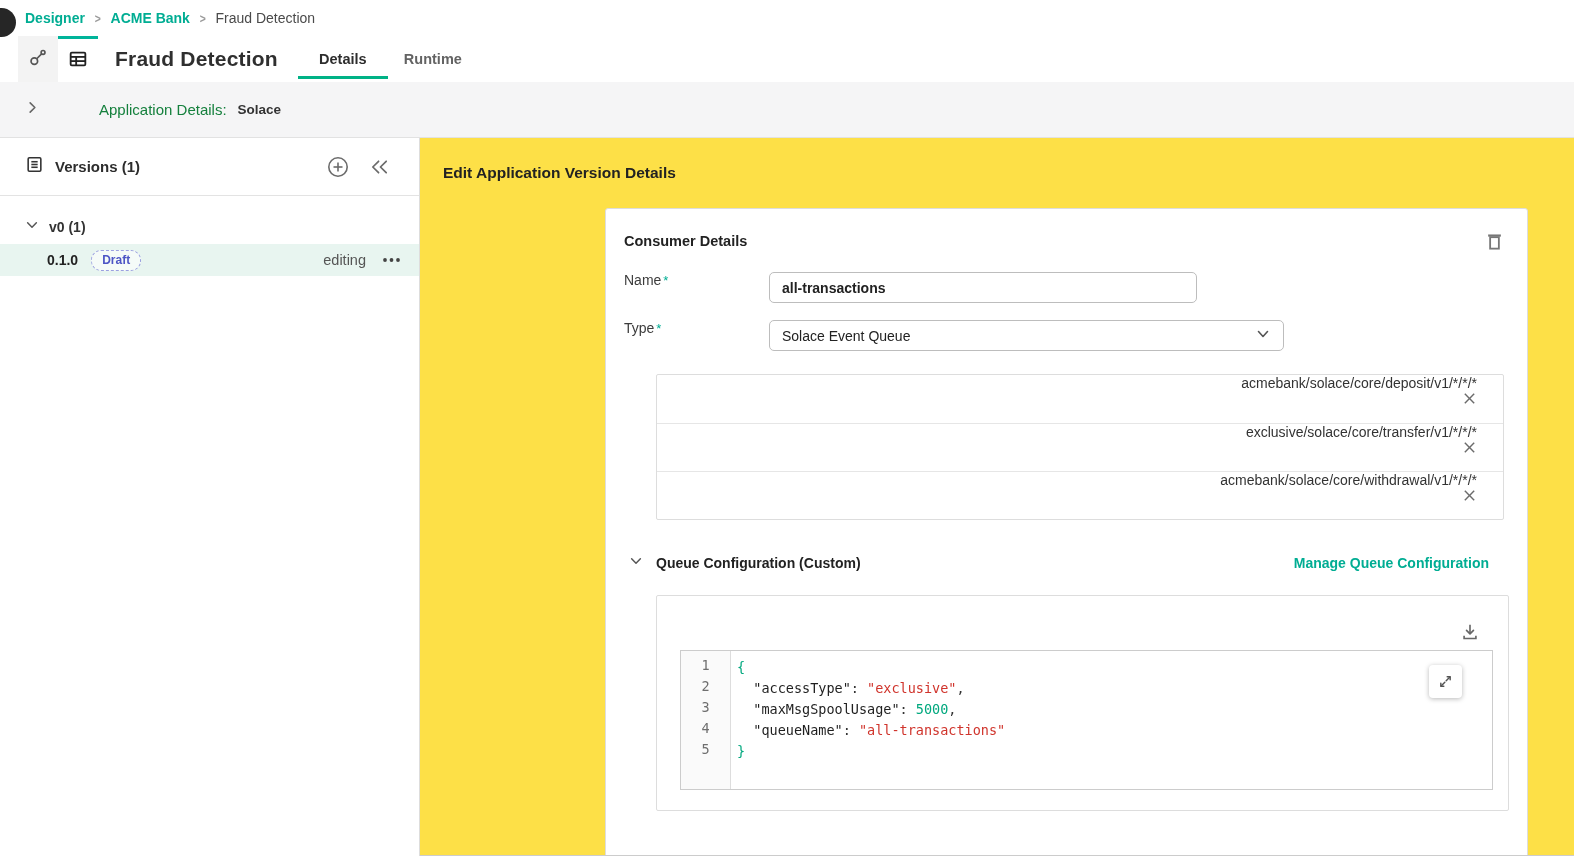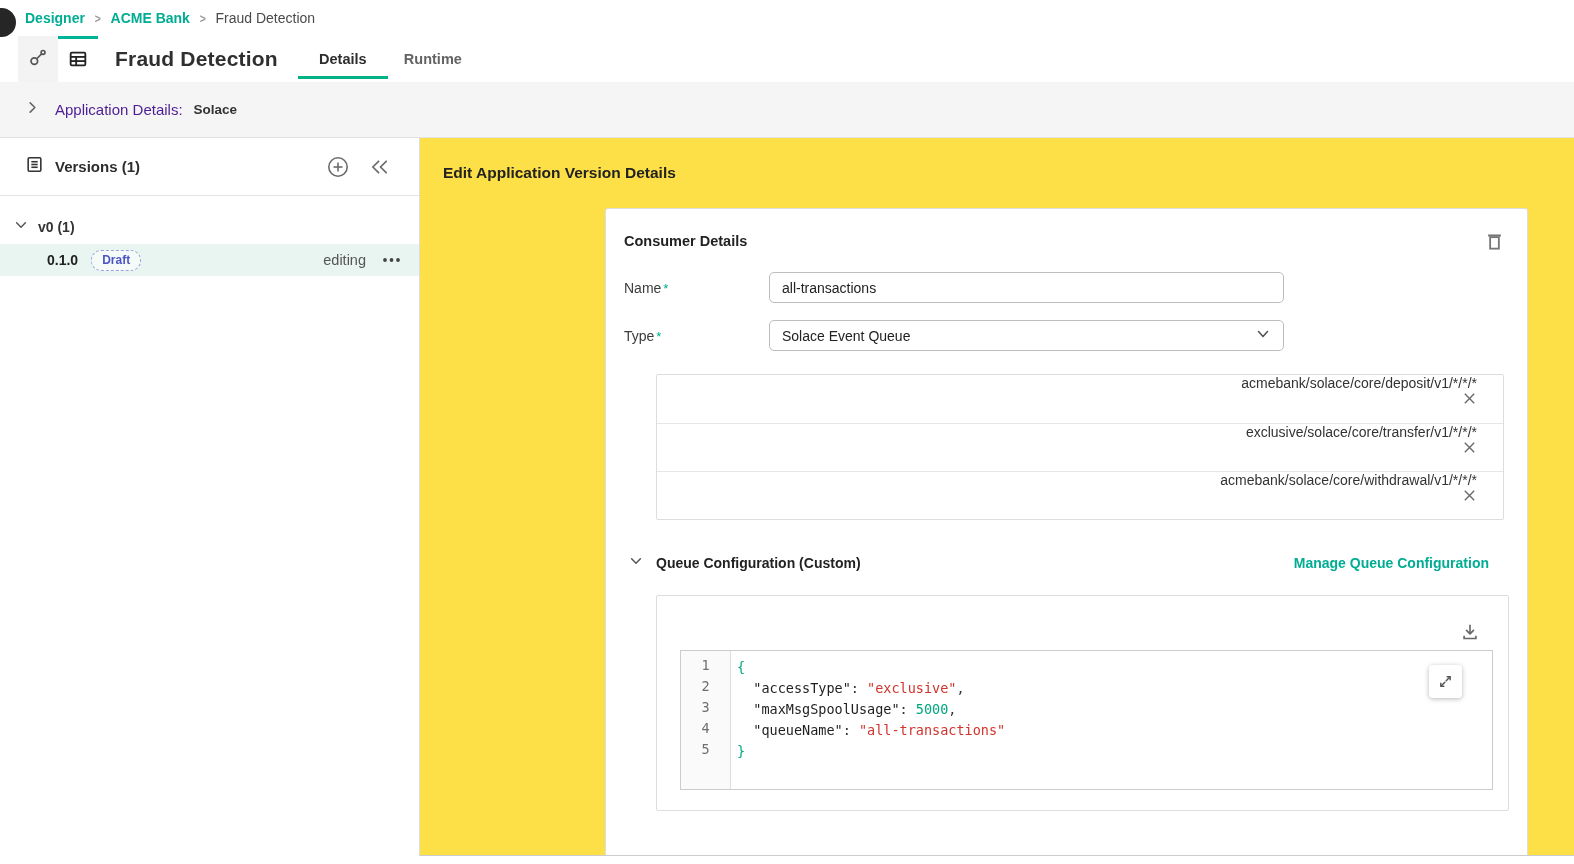--- a/index.html
+++ b/index.html
@@ -26,60 +26,60 @@
   .tabs { display:flex; margin-left:20px; }
   .tab { width:90px; display:flex; align-items:center; justify-content:center;
     font-size:14.5px; font-weight:700; color:#636363; position:relative; cursor:pointer; }
   .tab.active { color:#2d2d2d; }
   .tab.active::after { content:""; position:absolute; left:0; right:0; bottom:3px;
     height:3px; background:#00b286; }
 
   
   .appbar { height:56px; background:#f5f5f6; border-bottom:1px solid #e2e2e2;
     display:flex; align-items:center; padding-left:25px; gap:15px; cursor:pointer; }
-  .appbar .label { font-size:15px; color:#4c1d95; }
+  .appbar .label { font-size:15px; color:#15803d;margin-left:44px; }
   .appbar .value { font-size:13.5px; font-weight:700; color:#333; margin-left:-4px; }
 
   
   .content { display:flex; height:726px; }
   .sidebar { width:420px; height:718px; border-right:1px solid #ddd; background:#fff; flex:none; }
   .sb-header { height:58px; display:flex; align-items:center; padding:0 29px 0 25px;
     border-bottom:1px solid #e3e3e3; }
   .sb-title { margin-left:11px; font-size:15px; font-weight:700; color:#2d2d2d; }
   .sb-sp { flex:1; }
   .icon-btn { display:flex; align-items:center; justify-content:center; cursor:pointer; }
   .tree-group { margin-top:14px; height:34px; display:flex; align-items:center;
-    padding-left:14px; gap:10px; cursor:pointer; }
+    padding-left:25px; gap:10px; cursor:pointer; }
   .tree-group .glabel { font-size:14px; font-weight:700; color:#333; }
   .version-row { height:32px; background:#e8f5f0; display:flex; align-items:center;
     padding:0 18px 0 47px; cursor:pointer; }
   .vnum { font-size:14px; font-weight:700; color:#222; }
   .badge { margin-left:13px; font-size:12px; font-weight:700; color:#4d55c5;
     border:1px dashed #9ba0e0; border-radius:10px; padding:2px 10px 3px;
     background:rgba(255,255,255,.55); }
   .vstatus { margin-left:auto; font-size:14.5px; color:#555; }
   .kebab { margin-left:16px; }
 
   .main { flex:1; height:718px; border-bottom:1px solid #ccc; padding-left:23px;
     overflow:hidden; position:relative; background:#fde047; }
   .main-title { padding-top:26px; font-size:15.5px; font-weight:700; color:#222; }
 
   
   .card { margin-top:26px; margin-left:162px; width:923px; height:700px;
     border:1px solid #ddd; border-radius:3px; background:#fff; }
   .card-head { display:flex; align-items:center; padding:22px 23px 0 18px; }
   .card-title { font-size:14.5px; font-weight:700; color:#222; }
   .sp { flex:1; }
-  .field-row { display:flex; align-items:center; margin-left:18px; }
+  .field-row { display:flex; align-items:flex-start; margin-left:18px; }
   .field-row.name { margin-top:21px; }
   .field-row.type { margin-top:17px; }
   .flabel { width:145px; font-size:14px; color:#3c3c3c; }
   .req { color:#00ad93; margin-left:2px; font-size:13px; }
-  .tinput { width:515px; height:31px; border:1px solid #bdbdbd; border-radius:5px;
-    padding:0 12px; font-size:14px; color:#222; font-family:"Liberation Sans",sans-serif; }
+  .tinput { width:428px; height:31px; border:1px solid #bdbdbd; border-radius:5px;
+    padding:0 12px; font-size:14px; color:#222; font-family:"Liberation Sans",sans-serif;font-weight:bold; }
   .tselect { width:515px; height:31px; border:1px solid #bdbdbd; border-radius:5px;
     padding:0 12px; font-size:14px; color:#222; display:flex; align-items:center;
     justify-content:space-between; cursor:pointer; background:#fff; }
   .section-row { display:flex; align-items:center; margin:0 38px 0 23px; }
   .section-row.subs { margin-top:22px; }
   .section-row.queue { margin-top:34px; }
   .stitle { margin-left:13px; font-size:14px; font-weight:700; color:#222; }
   .slink { font-size:14px; font-weight:700; color:#00ad93; cursor:pointer; }
 
   .subs-table { margin:23px 23px 0 50px; border:1px solid #ddd; border-radius:2px; }

